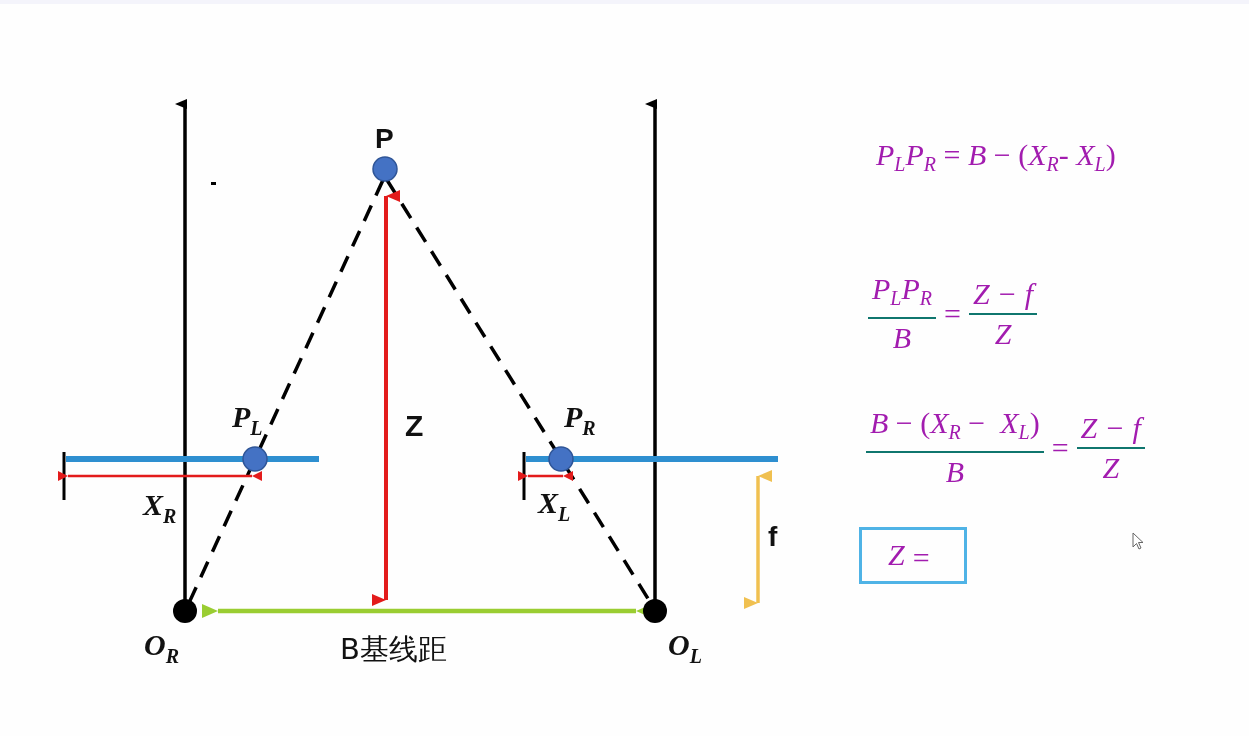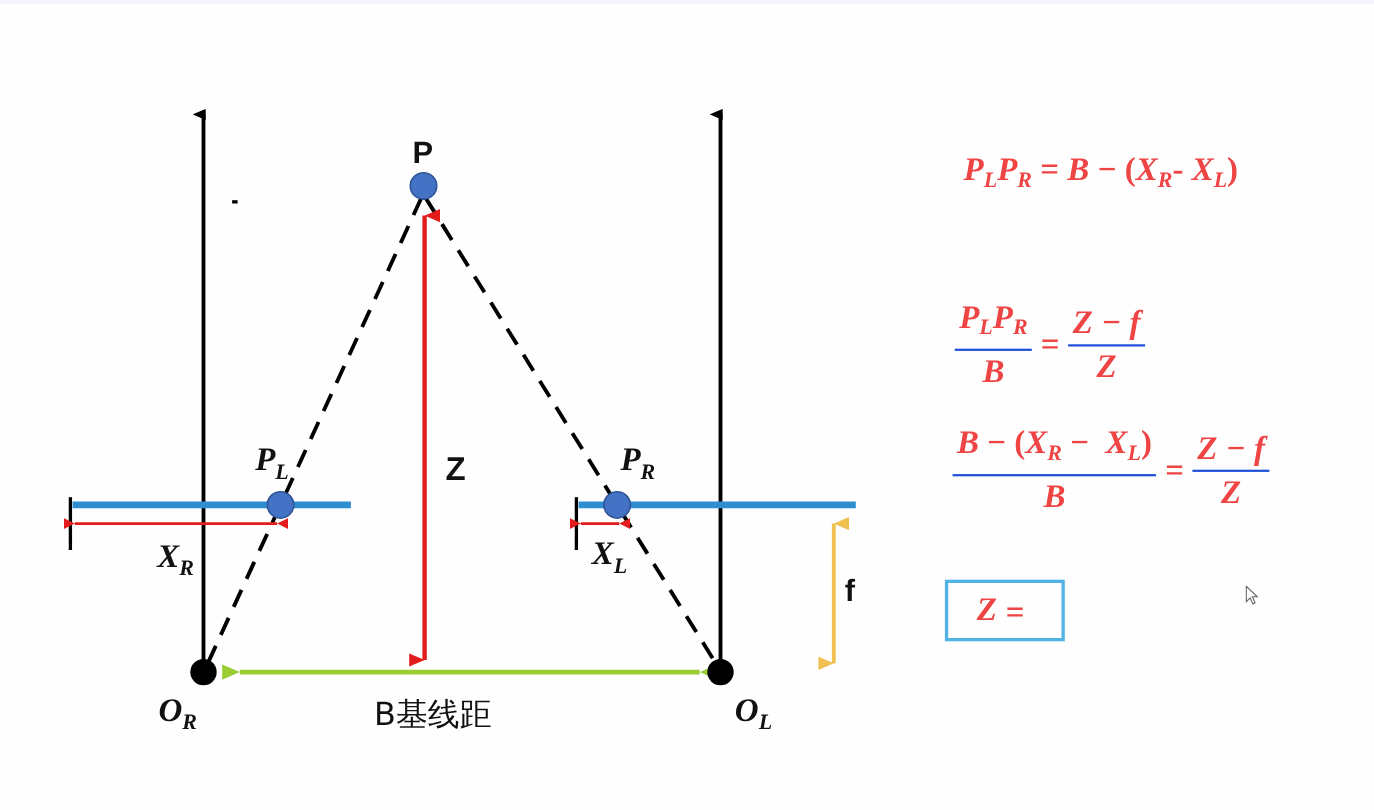--- a/index.html
+++ b/index.html
@@ -4,25 +4,25 @@
 <style>
   html, body { margin: 0; padding: 0; background: #ffffff; }
   body { width: 1249px; height: 736px; overflow: hidden; position: relative; font-family: "Liberation Sans", sans-serif; }
   .stage { position: absolute; left: 0; top: 0; width: 1249px; height: 736px; background: #fefefe; }
   .topband { position: absolute; left: 0; top: 0; width: 1249px; height: 4px; background: #f4f4fb; }
   svg.diagram { position: absolute; left: 0; top: 0; }
   .lbl-sans { font-family: "Liberation Sans", sans-serif; font-weight: bold; fill: #111; }
   .lbl-serif { font-family: "Liberation Serif", serif; font-weight: bold; font-style: italic; fill: #111; }
   .cjk { font-family: "DejaVu Sans", sans-serif; font-weight: normal; fill: #111; }
 
-  .formula { position: absolute; font-family: "Liberation Serif", serif; font-weight: bold; font-style: italic; color: #ef4444; font-size: 30px; white-space: nowrap; }
+  .formula { position: absolute; font-family: "Liberation Serif", serif; font-weight: normal; font-style: italic; color: #a21caf; font-size: 30px; white-space: nowrap; }
   .formula sub { font-size: 20px; vertical-align: -6px; }
   .frac { display: inline-block; vertical-align: middle; text-align: center; }
   .frac .num, .frac .den { display: block; padding: 0 4px; line-height: 38px; }
-  .frac .num { border-bottom: 2px solid #1d4ed8; text-align: center; }
+  .frac .num { border-bottom: 2px solid #0f766e; text-align: center; }
   .eq { display: inline-block; vertical-align: middle; padding: 0 8px; font-style: normal; }
   .up { font-style: normal; }
   .boxed { border: 3px solid #4fb3e6; padding: 8px 26px 6px 26px; }
   .cursor { position: absolute; left: 1132px; top: 532px; }
 </style>
 </head>
 <body>
 
 <div class="stage">
   <div class="topband"></div>
@@ -98,21 +98,21 @@
   <div class="formula" style="left:868px; top:270px;">
     <span class="frac">
       <span class="num"><span>P</span><sub>L</sub><span>P</span><sub>R</sub></span>
       <span class="den">B</span>
     </span><span class="eq">=</span><span class="frac">
       <span class="num">Z − f</span>
       <span class="den">Z</span>
     </span>
   </div>
 
-  <div class="formula" style="left:866px; top:384px;">
+  <div class="formula" style="left:866px; top:404px;">
     <span class="frac">
       <span class="num"><span>B</span> <span class="up">−</span> <span class="up">(</span><span>X</span><sub>R</sub> <span class="up">−</span>&nbsp; <span>X</span><sub>L</sub><span class="up">)</span></span>
       <span class="den">B</span>
     </span><span class="eq">=</span><span class="frac">
       <span class="num">Z − f</span>
       <span class="den">Z</span>
     </span>
   </div>
 
   <div class="formula boxed" style="left:859px; top:527px;">

